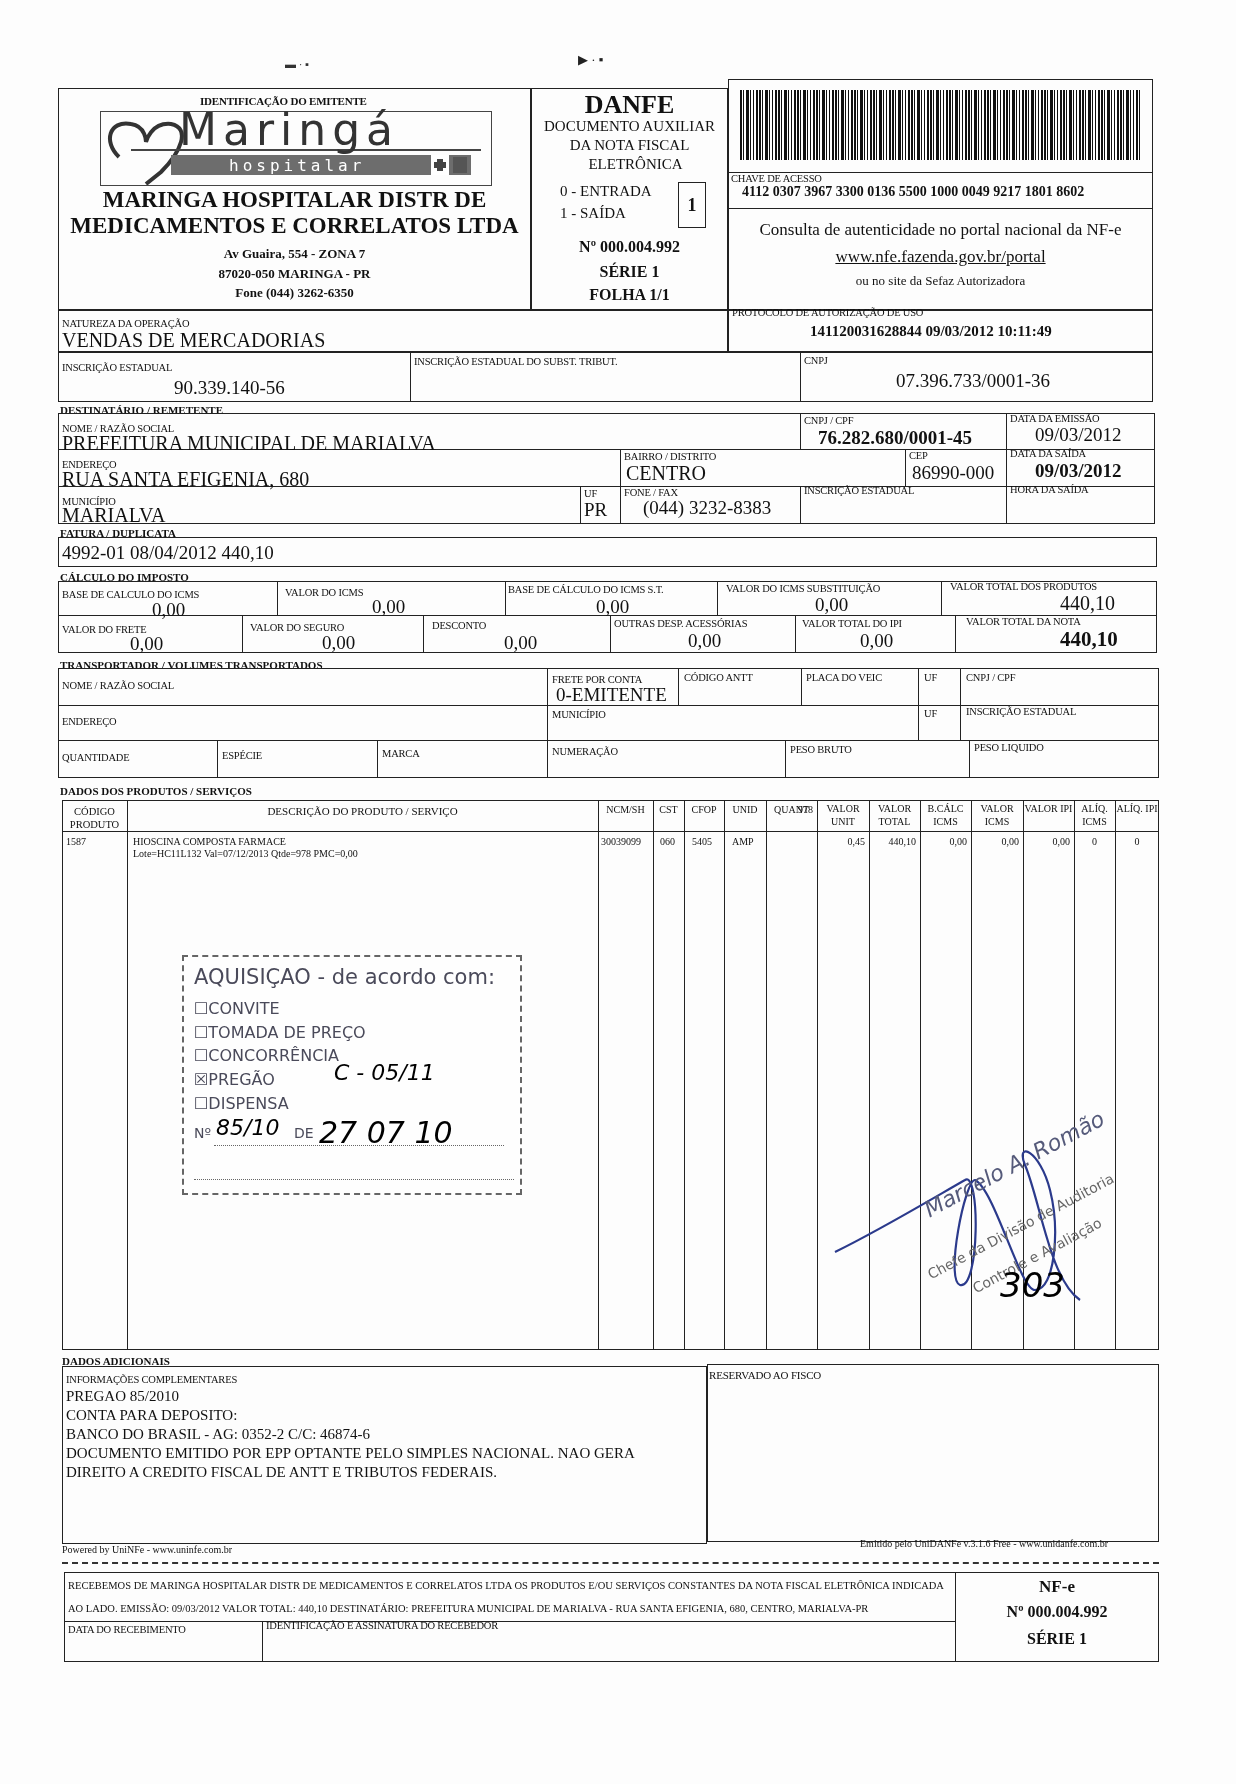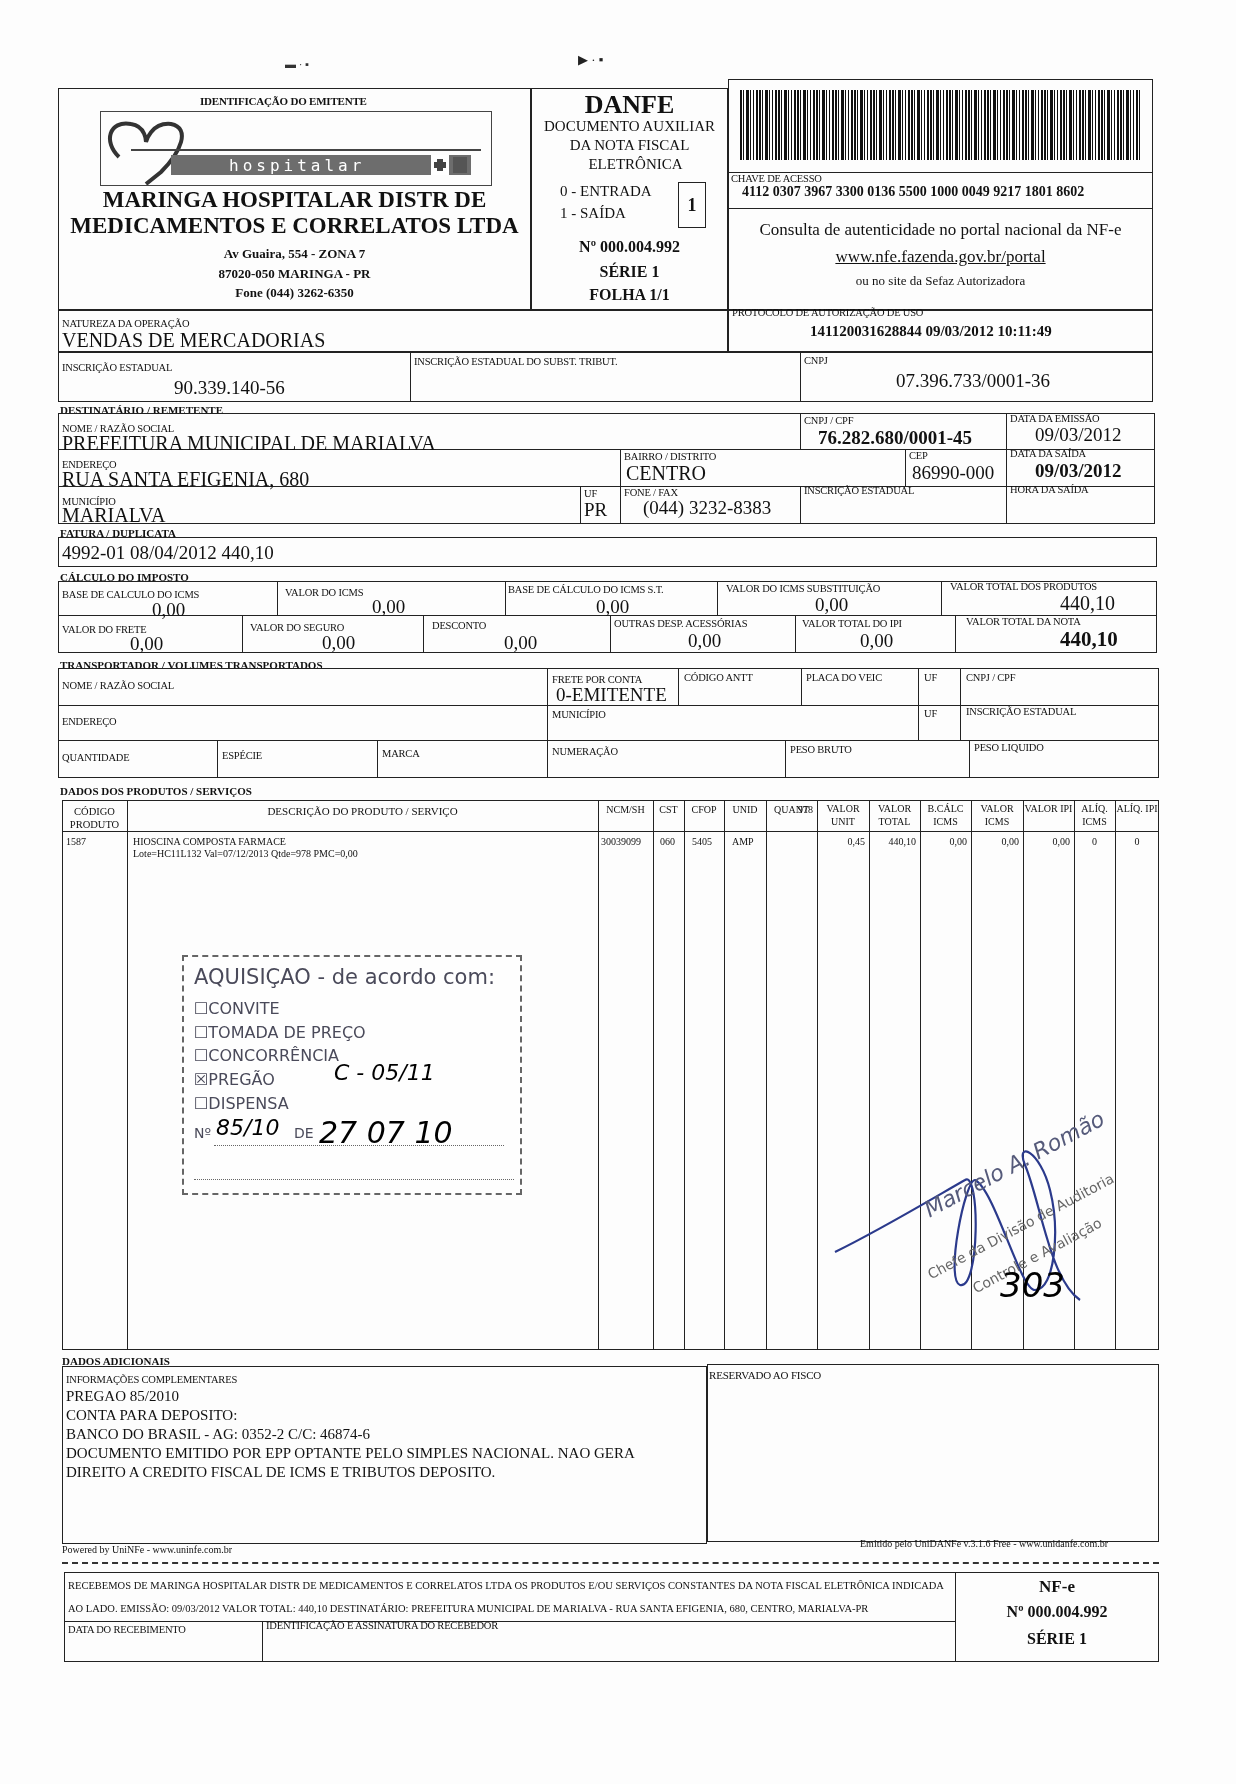--- a/index.html
+++ b/index.html
@@ -32,20 +32,21 @@
 <div class="abs" style="left:100px;top:111px;width:392px;height:75px;border:1.5px solid #444;">
   <svg width="390" height="73" viewBox="0 0 390 73" style="position:absolute;left:0;top:0;">
     <path d="M18 45 C2 30 8 8 30 12 C45 14 45 30 45 30 C45 30 50 10 70 12 C90 16 80 40 60 60 L45 72" fill="none" stroke="#333" stroke-width="4"></path>
     <rect x="70" y="43" width="300" height="20" fill="#6d6d6d"></rect>
     <rect x="330" y="43" width="18" height="20" fill="#fff"></rect>
     <rect x="336" y="47" width="6" height="12" fill="#444"></rect>
     <rect x="333" y="50" width="12" height="6" fill="#444"></rect>
     <rect x="352" y="45" width="14" height="16" fill="#555"></rect>
     <line x1="30" y1="38" x2="380" y2="38" stroke="#444" stroke-width="2"></line>
   </svg>
+  <div class="abs" style="left:78px;top:-8px;font-family:'DejaVu Sans',sans-serif;font-size:44px;color:#333;letter-spacing:6px;">Maringá</div>
   <div class="abs" style="left:128px;top:44px;font-family:'DejaVu Sans Mono',monospace;font-size:16px;color:#fff;letter-spacing:4px;">hospitalar</div>
 </div>
 
 <div class="abs center" style="left:58px;top:187px;width:473px;font-size:23px;font-weight:bold;">MARINGA HOSPITALAR DISTR DE</div>
 <div class="abs center" style="left:58px;top:213px;width:473px;font-size:23px;font-weight:bold;">MEDICAMENTOS E CORRELATOS LTDA</div>
 <div class="abs center bold" style="left:58px;top:246px;width:473px;font-size:13px;">Av Guaira, 554 - ZONA 7</div>
 <div class="abs center bold" style="left:58px;top:266px;width:473px;font-size:13px;">87020-050 MARINGA - PR</div>
 <div class="abs center bold" style="left:58px;top:285px;width:473px;font-size:13px;">Fone (044) 3262-6350</div>
 
 <div class="box" style="left:531px;top:88px;width:197px;height:222px;"></div>
@@ -278,21 +279,21 @@
 <div class="abs" style="left:970px;top:1282px;font-family:'DejaVu Sans',sans-serif;font-size:14px;color:#666;transform:rotate(-28deg);transform-origin:left top;">Controle e Avaliação</div>
 <div class="pen" style="left:1000px;top:1265px;font-size:34px;">303</div>
 
 <div class="sec" style="left:62px;top:1355px;">DADOS ADICIONAIS</div>
 <div class="box" style="left:62px;top:1366px;width:645px;height:178px;"></div>
 <div class="lbl" style="left:66px;top:1374px;">INFORMAÇÕES COMPLEMENTARES</div>
 <div class="abs" style="left:66px;top:1388px;font-size:15px;">PREGAO 85/2010</div>
 <div class="abs" style="left:66px;top:1407px;font-size:15px;">CONTA PARA DEPOSITO:</div>
 <div class="abs" style="left:66px;top:1426px;font-size:15px;">BANCO DO BRASIL - AG: 0352-2  C/C: 46874-6</div>
 <div class="abs" style="left:66px;top:1445px;font-size:15px;">DOCUMENTO EMITIDO POR EPP OPTANTE PELO SIMPLES NACIONAL. NAO GERA</div>
-<div class="abs" style="left:66px;top:1464px;font-size:15px;">DIREITO A CREDITO FISCAL DE ICMS E TRIBUTOS DEPOSITO.</div>
+<div class="abs" style="left:66px;top:1464px;font-size:15px;">DIREITO A CREDITO FISCAL DE ANTT E TRIBUTOS FEDERAIS.</div>
 <div class="box" style="left:707px;top:1364px;width:452px;height:178px;"></div>
 <div class="lbl" style="left:709px;top:1369px;font-size:11px;">RESERVADO AO FISCO</div>
 
 <div class="abs" style="left:62px;top:1544px;font-size:10px;">Powered by UniNFe - www.uninfe.com.br</div>
 <div class="abs" style="left:860px;top:1538px;font-size:10px;">Emitido pelo UniDANFe v.3.1.6 Free - www.unidanfe.com.br</div>
 <div class="abs" style="left:62px;top:1562px;width:1097px;border-top:2px dashed #333;"></div>
 
 <div class="box" style="left:64px;top:1572px;width:1095px;height:90px;"></div>
 <div class="vl" style="left:955px;top:1572px;height:90px;"></div>
 <div class="hl" style="left:64px;top:1621px;width:891px;"></div>

